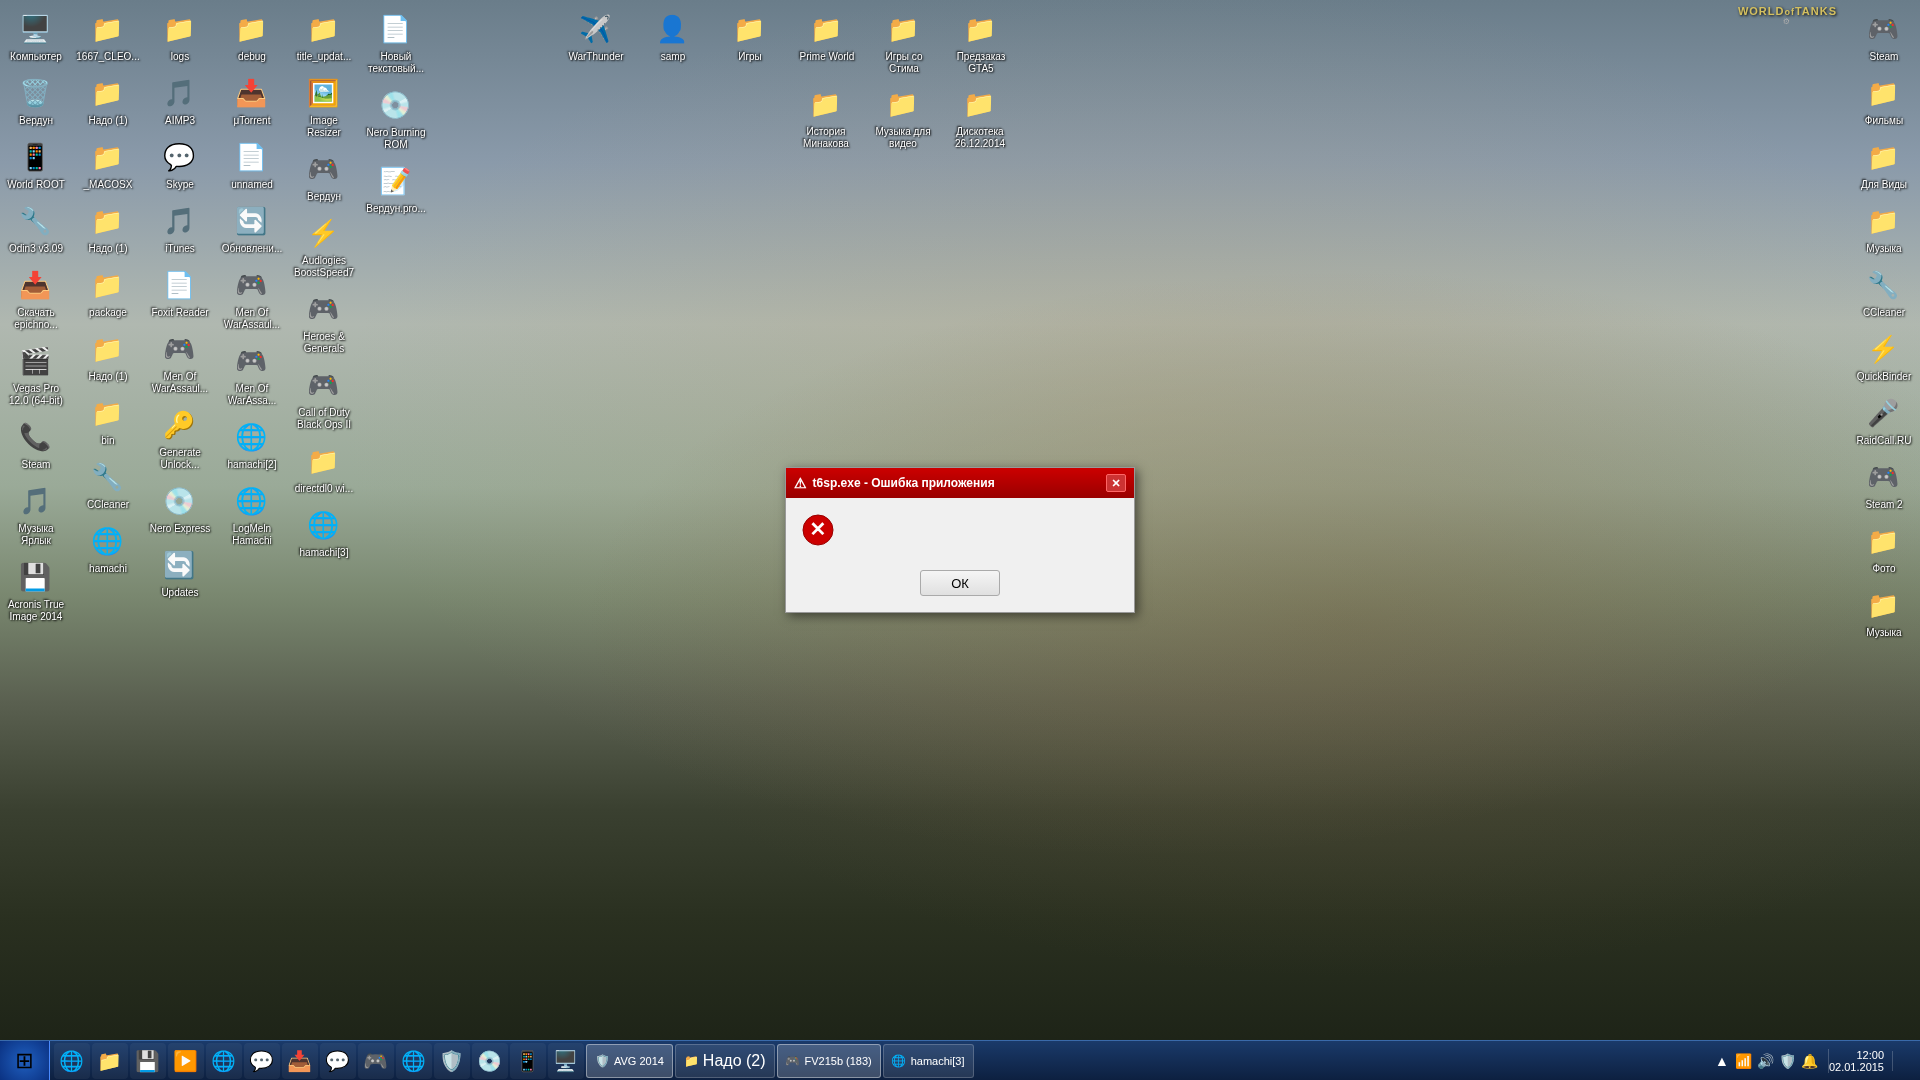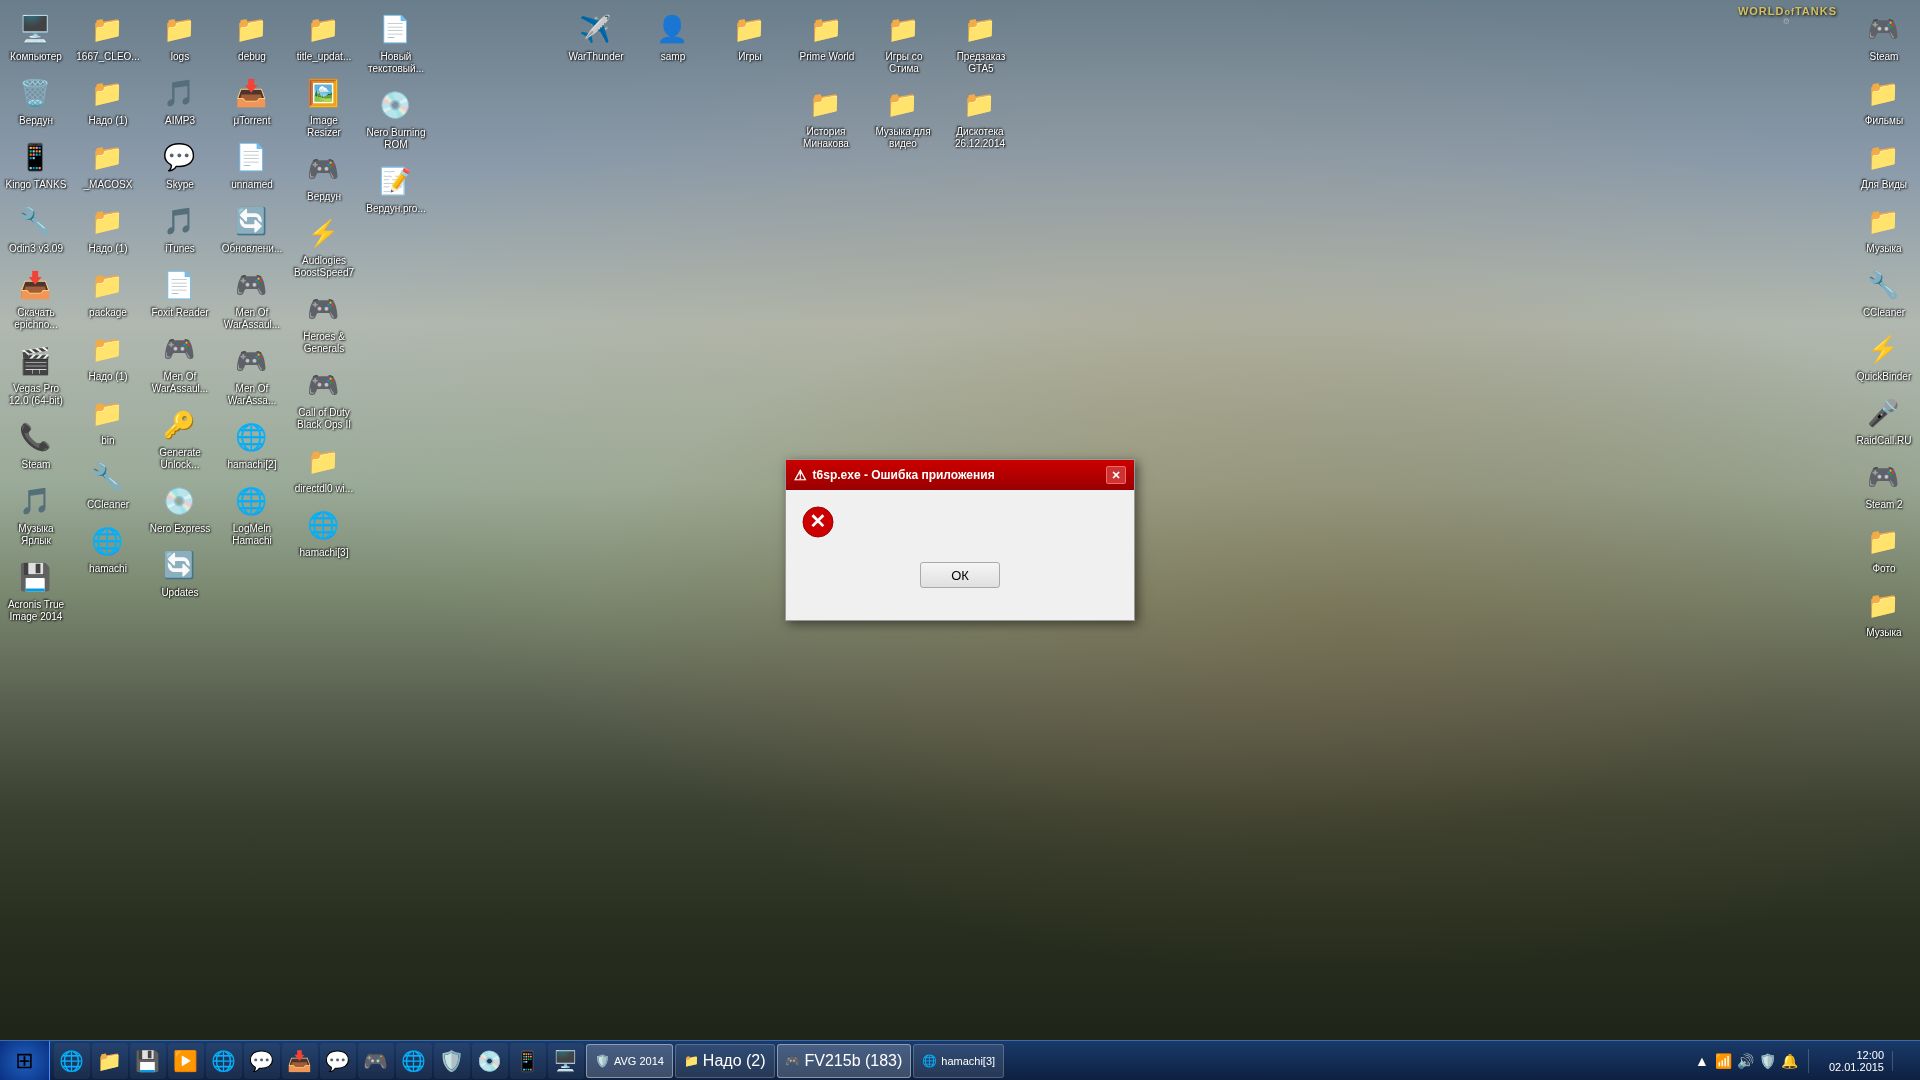--- a/index.html
+++ b/index.html
@@ -155,21 +155,21 @@
       cursor: pointer;
       font-size: 14px;
     }
 
     .clock {
       display: flex;
       flex-direction: column;
       align-items: flex-end;
       color: white;
       font-size: 11px;
-      padding-left: 20px;
+      padding-left: 0;
       border-left: 1px solid rgba(255,255,255,0.2);
       margin-left: 4px;
     }
 
     
     #error-dialog {
       position: absolute;
       top: 50%;
       left: 50%;
       transform: translate(-50%, -50%);
@@ -226,21 +226,21 @@
     }
 
     .dialog-message {
       font-size: 12px;
       color: #000;
       line-height: 1.5;
       flex: 1;
     }
 
     .dialog-footer {
-      padding: 8px 16px 32px;
+      padding: 8px 16px 16px;
       display: flex;
       justify-content: center;
     }
 
     .dialog-ok-btn {
       width: 80px;
       height: 26px;
       background: linear-gradient(180deg, #f5f5f5, #e0e0e0);
       border: 1px solid #aaa;
       border-radius: 3px;
@@ -273,21 +273,21 @@
       <div class="desktop-icon">
         <div class="icon-img">🖥️</div>
         <div class="icon-label">Компьютер</div>
       </div>
       <div class="desktop-icon">
         <div class="icon-img">🗑️</div>
         <div class="icon-label">Вердун</div>
       </div>
       <div class="desktop-icon">
         <div class="icon-img">📱</div>
-        <div class="icon-label">Kingo TANKS</div>
+        <div class="icon-label">World ROOT</div>
       </div>
       <div class="desktop-icon">
         <div class="icon-img">🔧</div>
         <div class="icon-label">Odin3 v3.09</div>
       </div>
       <div class="desktop-icon">
         <div class="icon-img">📥</div>
         <div class="icon-label">Скачать epichno...</div>
       </div>
       <div class="desktop-icon">
@@ -604,21 +604,21 @@
       <div class="taskbar-app active">
         <span>🛡️</span>
         <span style="font-size:11px; color:white;">AVG 2014</span>
       </div>
       <div class="taskbar-app">
         <span style="color:#f0c040;">📁</span>
         <span style="font-size:16px; color:white;">Надо (2)</span>
       </div>
       <div class="taskbar-app active">
         <span>🎮</span>
-        <span style="font-size:16px; color:white;">FV215b (183)</span>
+        <span style="font-size:11px; color:white;">FV215b (183)</span>
       </div>
       <div class="taskbar-app">
         <span>🌐</span>
         <span style="font-size:11px; color:white;">hamachi[3]</span>
       </div>
     </div>
 
     <div class="taskbar-right">
       <div class="tray-icons">
         <div class="tray-icon">▲</div>

